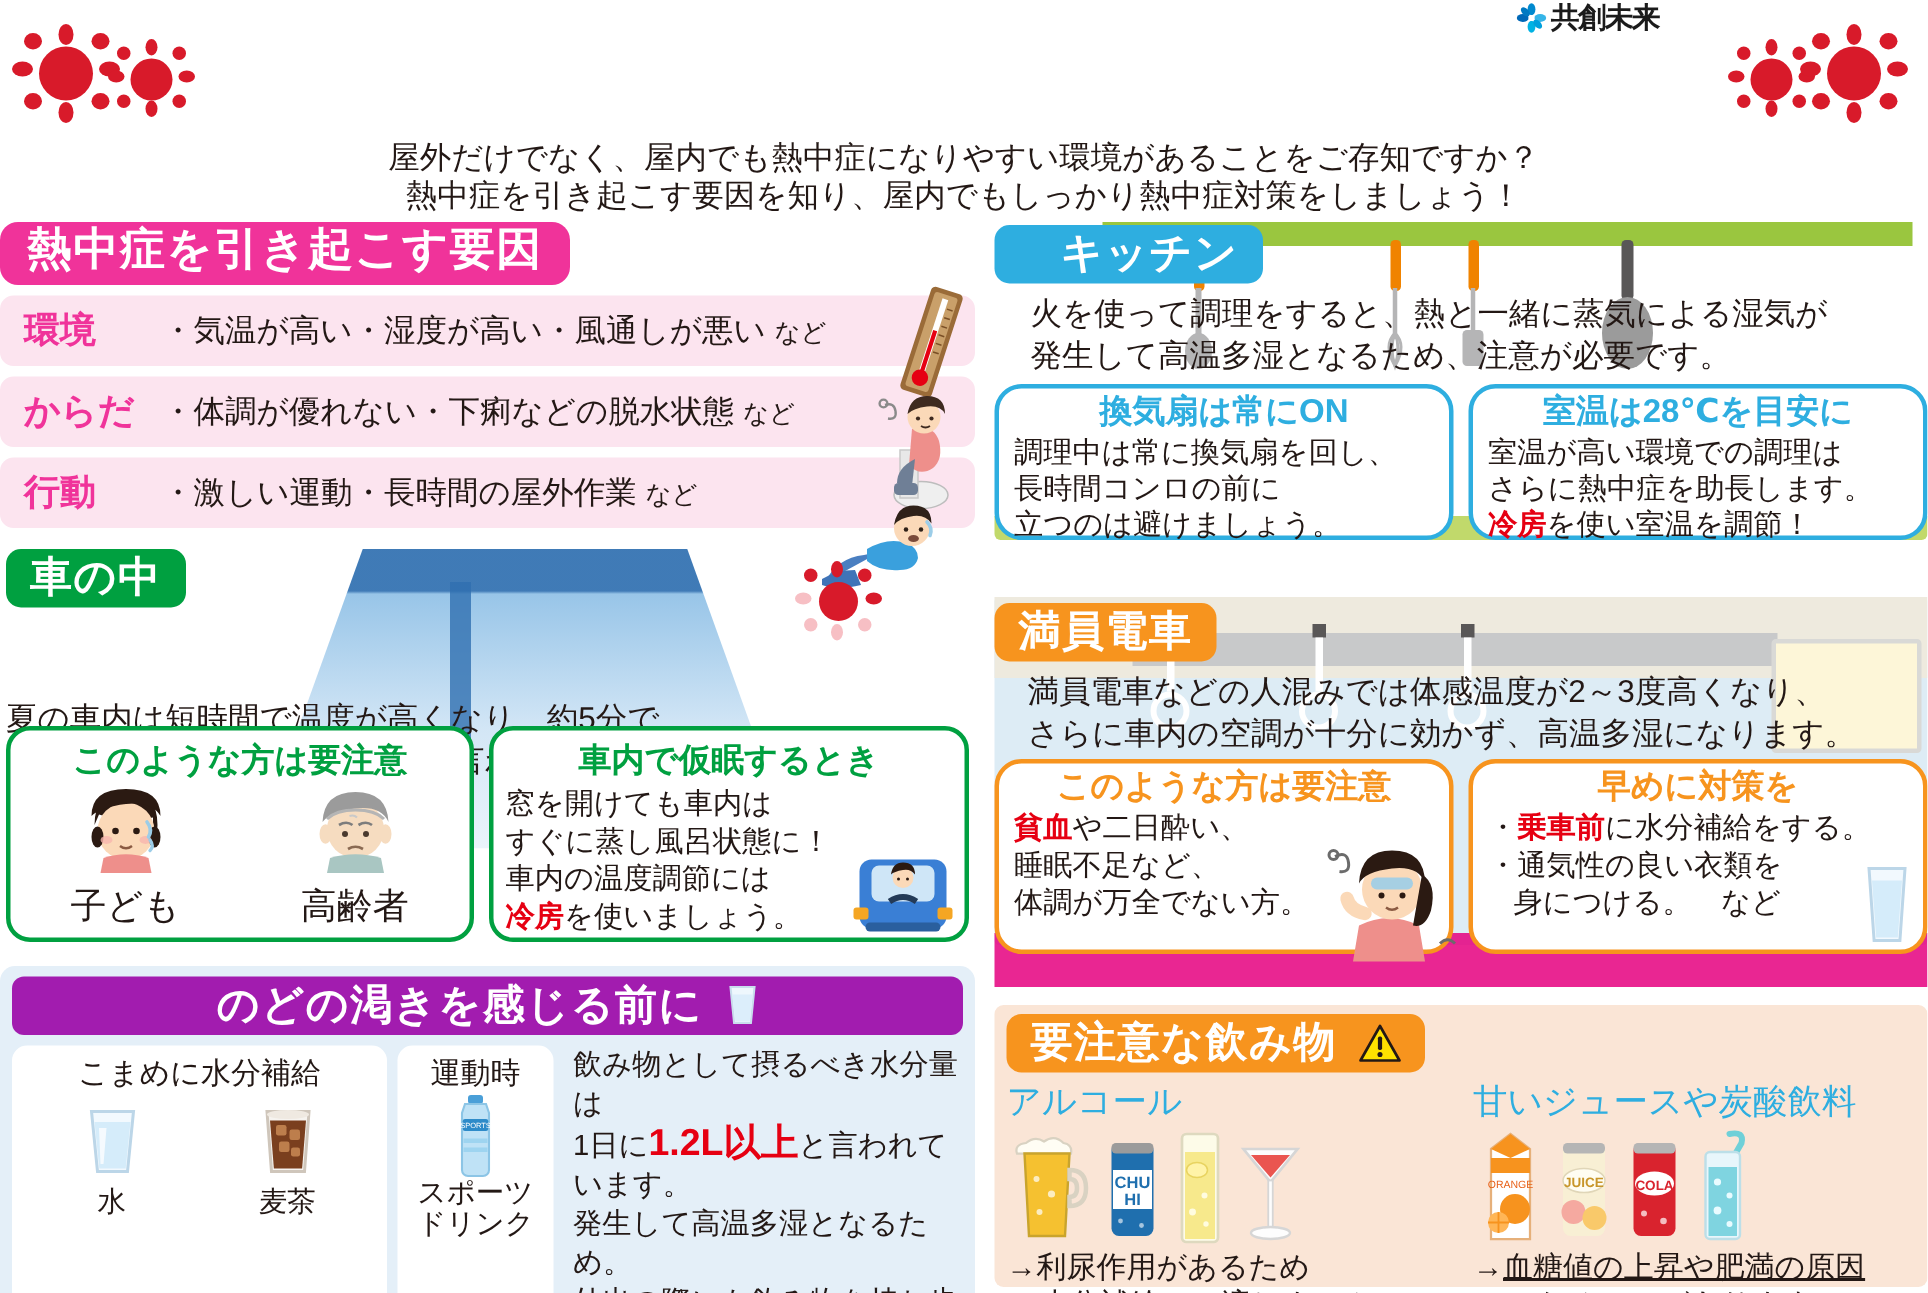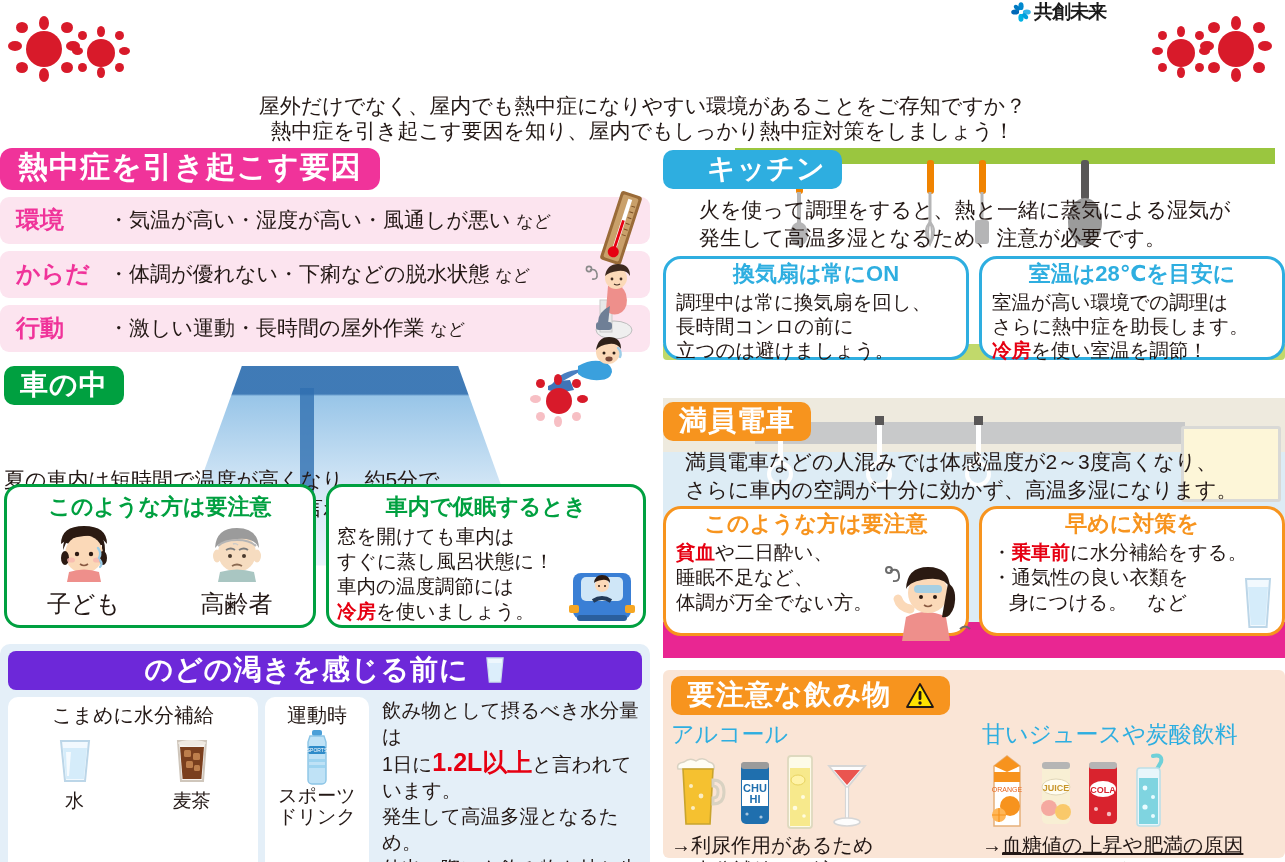--- a/index.html
+++ b/index.html
@@ -42,21 +42,21 @@
   .badge {
     display:inline-block; color:#fff; font-weight:bold; font-size:28px;
     padding:4px 16px 6px 16px; border-radius:10px; line-height:1.05;
     letter-spacing:1px;
     text-shadow:-1.6px -1.6px 0 rgba(255,255,255,.0);
   }
   .badge.pink   { background:#ec4899; background:#f0339a; border-radius:12px; font-size:30px; padding:3px 18px 7px; }
   .badge.green  { background:#00a040; }
   .badge.blue   { background:#2eaee0; }
   .badge.orange { background:#f7941e; }
-  .badge.steel  { background:#6d28d9; width:100%; text-align:center; border-radius:8px; }
+  .badge.steel  { background:#a21caf; width:100%; text-align:center; border-radius:8px; }
 
   
   .causes { position:relative; }
   .cause-row {
     background:#fce4ef; border-radius:9px; margin-top:7px;
     height:47px; display:flex; align-items:center; padding-left:16px;
   }
   .cause-key { color:#f0339a; font-weight:bold; font-size:24px; width:92px; flex:0 0 92px; }
   .cause-val { font-size:21px; color:#231815; }
   .cause-val .nado { font-size:17px; }
@@ -106,21 +106,21 @@
   .drinks { display:flex; justify-content:space-around; margin-top:2px; }
   .drink { text-align:center; width:96px; }
   .drink .lbl { font-size:19px; margin-top:1px; }
   .hydra-text { font-size:19.5px; line-height:26px; padding-left:6px; flex:1; }
   .big-red { color:#e60012; font-weight:bold; font-size:25px; }
 
   
   .kitchen { position:relative; height:238px; }
   .kitchen-bg-shelf { position:absolute; left:72px; top:0px; width:540px; height:16px; background:#9ac63f; }
   .kitchen-bg-floor { position:absolute; left:0px; top:196px; width:622px; height:16px; background:#c1d96b; border-radius:0 0 4px 4px; }
-  .kitchen-desc { position:absolute; left:36px; top:48px; font-size:21px; line-height:28px; }
+  .kitchen-desc { position:absolute; left:24px; top:48px; font-size:21px; line-height:28px; }
   .kbox { position:absolute; background:#fff; border:3px solid #2eaee0; border-radius:18px; top:108px; height:104px; }
   .kbox1 { left:0px;   width:306px; }
   .kbox2 { left:316px; width:306px; }
   .kbox-title { text-align:center; font-weight:bold; font-size:22px; color:#2eaee0; }
   .kbox-body  { font-size:19.5px; line-height:24px; padding:1px 10px; }
   .red-w { color:#e60012; font-weight:bold; }
 
   
   .train { position:relative; margin-top:12px; height:260px; }
   .train-bg { position:absolute; left:0; top:0; width:622px; height:232px; background:#ddecf5; border-radius:3px; }

